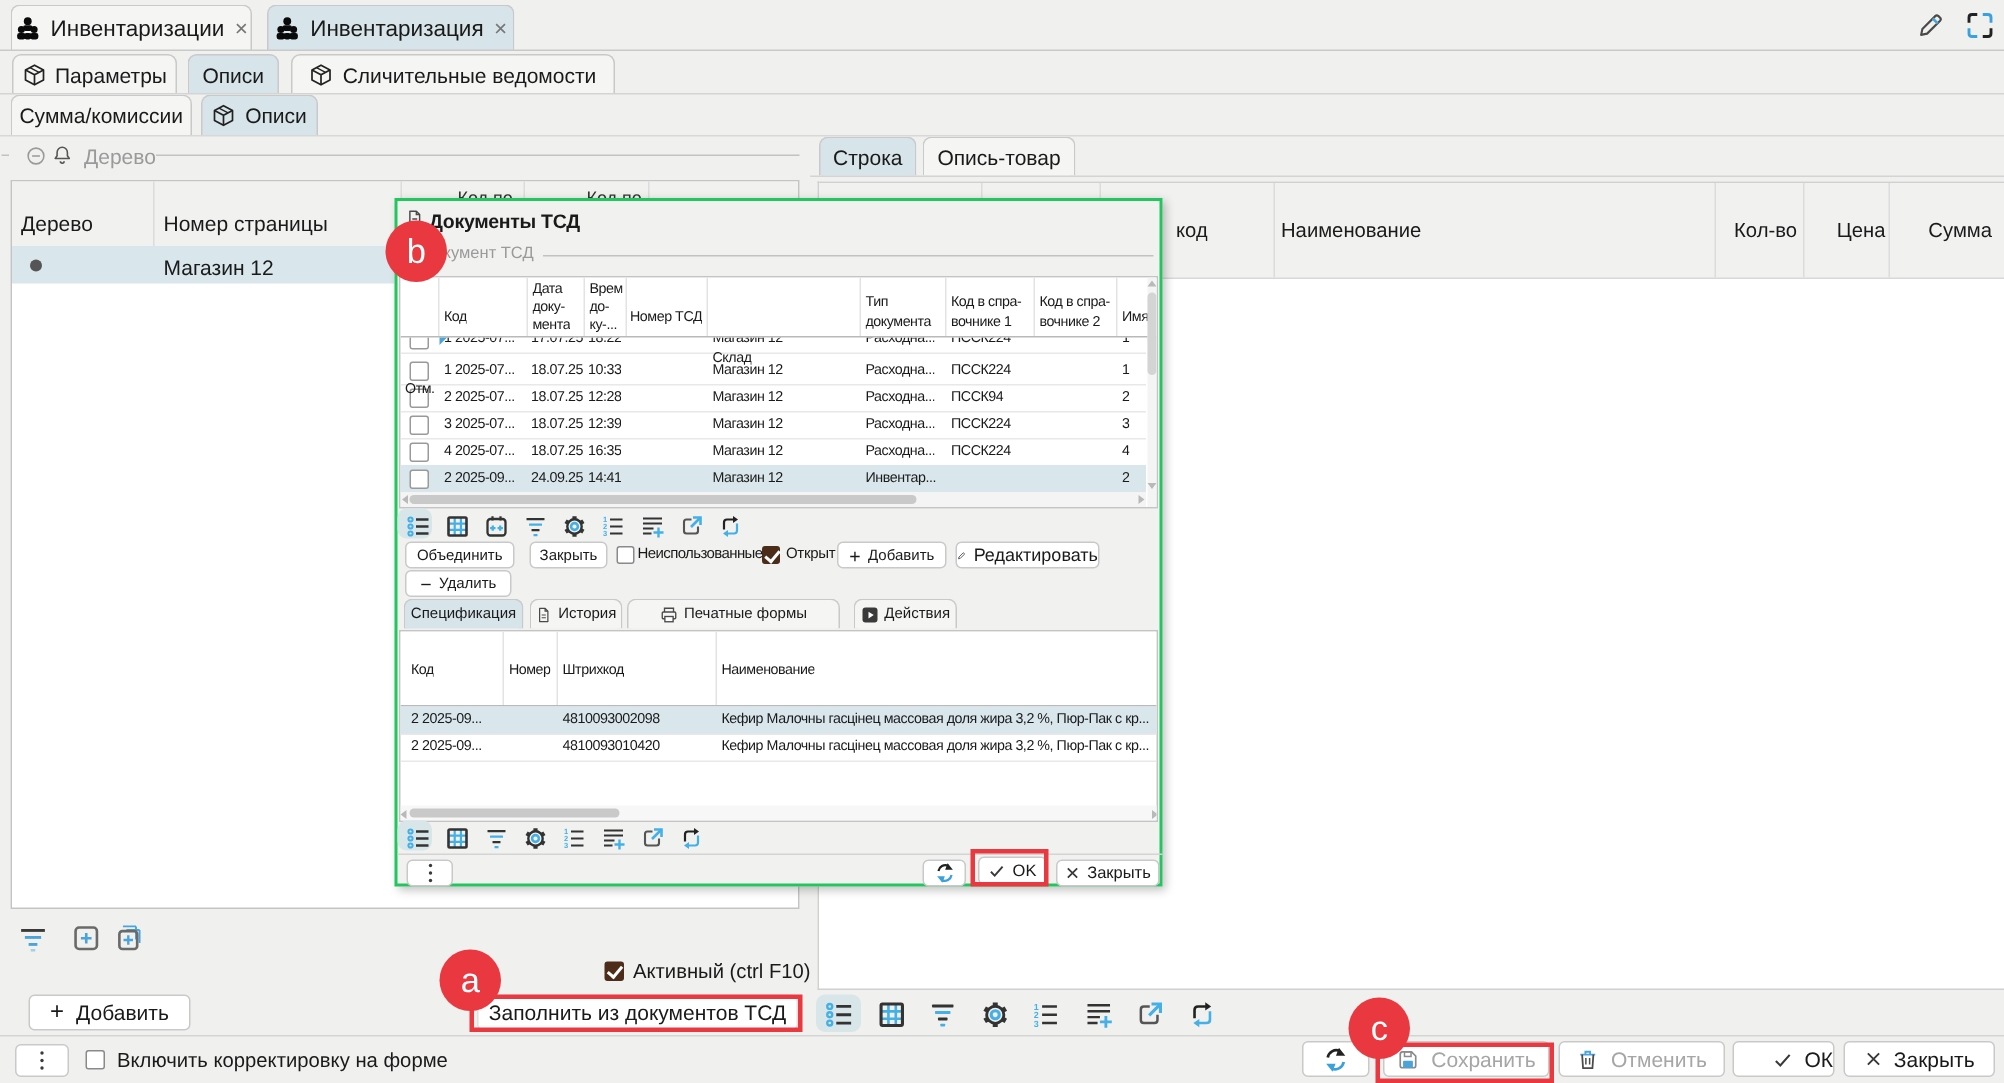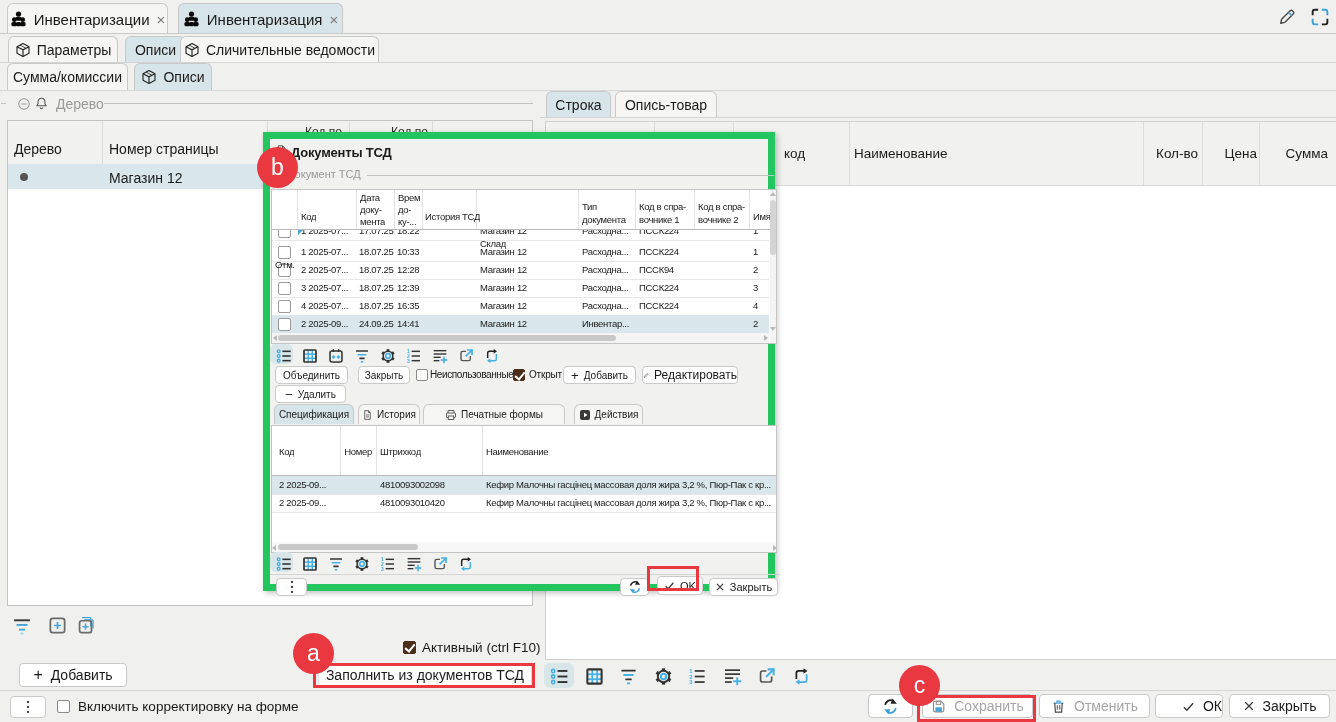--- a/index.html
+++ b/index.html
@@ -74,21 +74,21 @@
         <path d="M20.8,14.2 v4.2 Q20.8,20.8 18.4,20.8 h-4.2" fill="none" stroke="#222" stroke-width="2.3"></path>
       </svg></div>
   </div>
 
 <div class="tab" style="left:8px;top:36px;width:110px;height:26px;font-size:14px;gap:6px;"><svg width="16" height="16" viewBox="0 0 24 24">
       <path d="M12,2.2 L21,7 V17 L12,21.8 L3,17 V7 Z" fill="none" stroke="#222" stroke-width="1.7" stroke-linejoin="round"></path>
       <path d="M3,7 L12,11.8 L21,7 M12,11.8 V21.8" fill="none" stroke="#222" stroke-width="1.7"></path>
       <path d="M7.5,4.6 L16.5,9.4" fill="none" stroke="#222" stroke-width="1.2"></path>
     </svg>Параметры</div>
 <div class="tab sel" style="left:125px;top:36px;width:61px;height:26px;font-size:14px;">Описи</div>
-<div class="tab" style="left:180px;top:36px;width:199px;height:26px;font-size:14px;gap:6px;"><svg width="16" height="16" viewBox="0 0 24 24">
+<div class="tab" style="left:194px;top:36px;width:216px;height:26px;font-size:14px;gap:6px;"><svg width="16" height="16" viewBox="0 0 24 24">
       <path d="M12,2.2 L21,7 V17 L12,21.8 L3,17 V7 Z" fill="none" stroke="#222" stroke-width="1.7" stroke-linejoin="round"></path>
       <path d="M3,7 L12,11.8 L21,7 M12,11.8 V21.8" fill="none" stroke="#222" stroke-width="1.7"></path>
       <path d="M7.5,4.6 L16.5,9.4" fill="none" stroke="#222" stroke-width="1.2"></path>
     </svg>Сличительные ведомости</div>
 <div class="hdrline" style="left:0;top:62px;width:1336px;background:#d4d4d4;"></div>
 
 <div class="tab" style="left:7px;top:63px;width:121px;height:27px;font-size:14px;">Сумма/комиссии</div>
 <div class="tab sel" style="left:134px;top:63px;width:78px;height:27px;font-size:14px;gap:6px;"><svg width="16" height="16" viewBox="0 0 24 24">
       <path d="M12,2.2 L21,7 V17 L12,21.8 L3,17 V7 Z" fill="none" stroke="#222" stroke-width="1.7" stroke-linejoin="round"></path>
       <path d="M3,7 L12,11.8 L21,7 M12,11.8 V21.8" fill="none" stroke="#222" stroke-width="1.7"></path>
@@ -282,21 +282,21 @@
       <path d="M10,10 v7 M14,10 v7" stroke="#4a4a4a" stroke-width="1.6"></path>
     </svg>Отменить</div>
 <div class="btn" style="left:1155px;top:694px;width:68px;height:24px;font-size:14px;gap:8px;justify-content:flex-end;"><svg width="13" height="13" viewBox="0 0 24 24">
       <path d="M3.5,13.5 L9,19 L20.5,6" fill="none" stroke="#3a3a3a" stroke-width="2.6"></path>
     </svg>ОК</div>
 <div class="btn" style="left:1229px;top:694px;width:101px;height:24px;font-size:14px;gap:8px;"><svg width="12" height="12" viewBox="0 0 24 24">
       <path d="M4.5,4.5 L19.5,19.5 M19.5,4.5 L4.5,19.5" fill="none" stroke="#3a3a3a" stroke-width="2.6"></path>
     </svg>Закрыть</div>
 
 <div class="abs" id="dialog" style="left:263px;top:132px;width:512px;height:459px;background:#f1f1f0;
-  border:7px solid #22c55e;box-sizing:border-box;z-index:40;box-shadow:2px 2px 6px rgba(0,0,0,0.25);">
+  border:2px solid #22c55e;box-sizing:border-box;z-index:40;box-shadow:2px 2px 6px rgba(0,0,0,0.25);">
   <div class="abs" style="left:5px;top:5px;"><svg width="13" height="14" viewBox="0 0 24 24">
         <path d="M6,2.5 h8 l4,4 V21.5 H6 Z" fill="none" stroke="#4a4a4a" stroke-width="1.8" stroke-linejoin="round"></path>
         <path d="M14,2.5 V6.5 H18" fill="none" stroke="#4a4a4a" stroke-width="1.8"></path>
         <path d="M9,12 h6 M9,16 h6" stroke="#4a4a4a" stroke-width="1.6"></path>
       </svg></div>
   <div class="abs" style="left:21px;top:6px;font-size:13px;font-weight:bold;letter-spacing:-0.2px;">Документы ТСД</div>
   <div class="abs" style="left:17px;top:29px;font-size:11px;color:#9a9a9a;">Документ ТСД</div>
   <div class="abs" style="left:97px;top:36px;width:407px;height:1px;background:#c2c2c2;"></div>
 
   <div class="abs" style="left:1px;top:50px;width:506px;height:155px;background:#fff;border:1px solid #c4c4c4;box-sizing:border-box;overflow:hidden;font-size:9.5px;letter-spacing:-0.3px;" id="dtable">
@@ -368,21 +368,21 @@
         <div class="vline dl" style="left:150px;"></div>
       <div class="vline dl" style="left:204px;"></div>
         <div class="vline dl" style="left:306px;"></div>
       <div class="vline dl" style="left:363px;"></div>
         <div class="vline dl" style="left:422px;"></div>
       <div class="vline dl" style="left:477px;"></div>
       <div class="cell" style="left:3px;top:21px;margin-top:48px;">Отм.</div>
       <div class="cell" style="left:29px;top:21px;">Код</div>
       <div class="cell" style="left:88px;top:2px;line-height:12px;">Дата<br>доку-<br>мента</div>
       <div class="cell" style="left:126px;top:2px;line-height:12px;">Врем<br>до-<br>ку-...</div>
-      <div class="cell" style="left:153px;top:21px;">История ТСД</div>
+      <div class="cell" style="left:153px;top:21px;">Номер ТСД</div>
       <div class="cell" style="left:208px;top:16px;margin-top:32px;">Склад</div>
       <div class="cell" style="left:310px;top:10px;line-height:13px;">Тип<br>документа</div>
       <div class="cell" style="left:367px;top:10px;line-height:13px;">Код в спра-<br>вочнике 1</div>
       <div class="cell" style="left:426px;top:10px;line-height:13px;">Код в спра-<br>вочнике 2</div>
       <div class="cell" style="left:481px;top:21px;">Имя</div>
     </div>
     <div class="abs" style="left:26px;top:40px;width:0;height:0;border-left:5px solid #4ba4d9;border-bottom:5px solid transparent;"></div>
 
     <div class="abs" style="left:0;top:143px;width:497px;height:10px;background:#f4f4f4;">
       <div class="abs" style="left:1px;top:2px;width:0;height:0;border-top:3px solid transparent;border-bottom:3px solid transparent;border-right:4px solid #b9b9b9;"></div>

